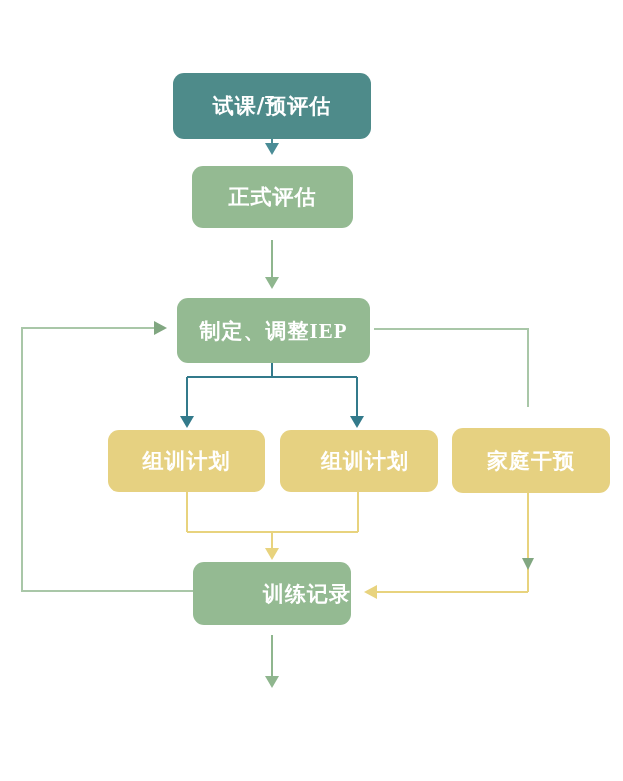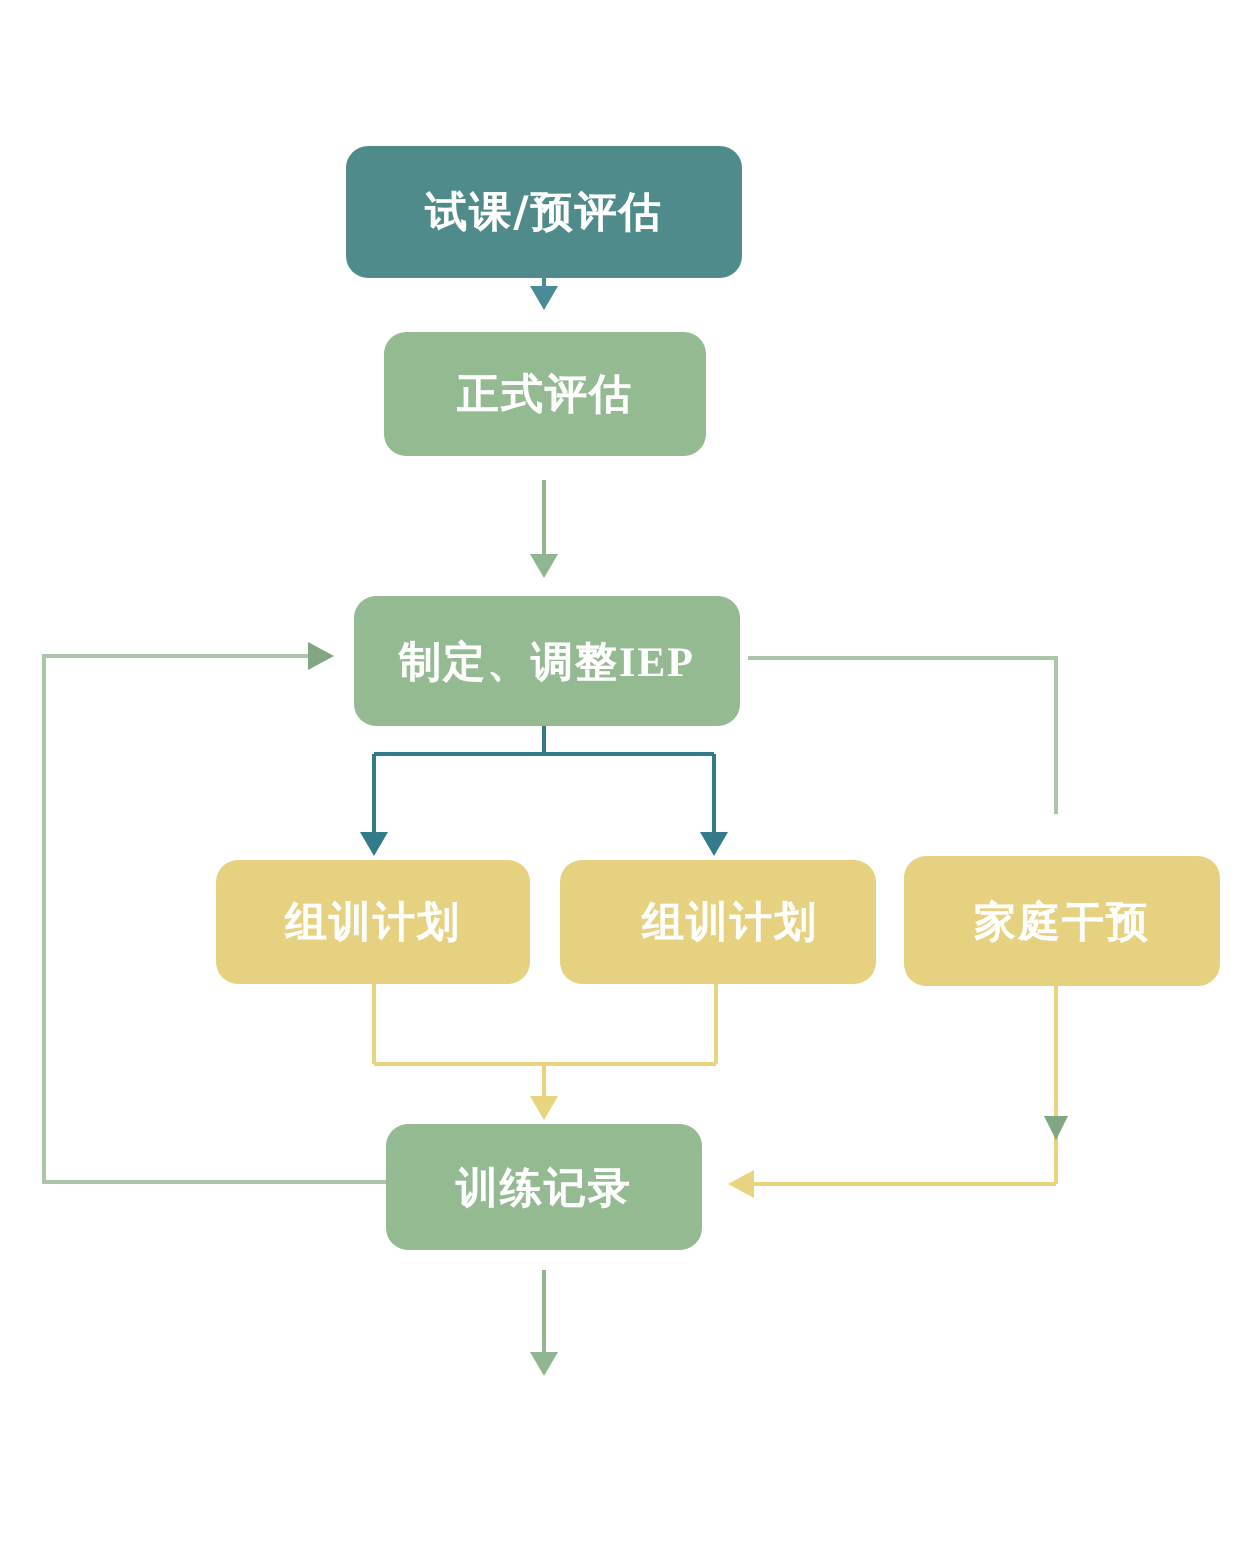--- a/index.html
+++ b/index.html
@@ -39,21 +39,21 @@
   .node.dark   { background: #4e8b8a; }
   .node.green  { background: #94ba92; }
   .node.yellow { background: #e6d181; }
 
   .node-trial      { left: 173px; top: 33px;  width: 198px; height: 66px; margin-top: 40px; }
   .node-formal     { left: 192px; top: 166px; width: 161px; height: 62px; }
   .node-iep        { left: 177px; top: 298px; width: 193px; height: 65px; font-family: Liberation Serif, serif; }
   .node-individual { left: 108px; top: 430px; width: 157px; height: 62px; }
   .node-group      { left: 280px; top: 430px; width: 158px; height: 62px; padding-left: 12px; }
   .node-family     { left: 452px; top: 428px; width: 158px; height: 65px; text-align: center; }
-  .node-record     { left: 193px; top: 562px; width: 158px; height: 63px; }
+  .node-record     { left: 193px; top: 562px; width: 158px; height: 63px; justify-content: flex-end; }
   .node-complete   { left: 173px; top: 692px; width: 199px; height: 63px; }
 </style>
 </head>
 <body>
 
 <div class="canvas">
 
   <svg class="connectors" viewBox="0 0 623 781" xmlns="http://www.w3.org/2000/svg">
 
     <g>

